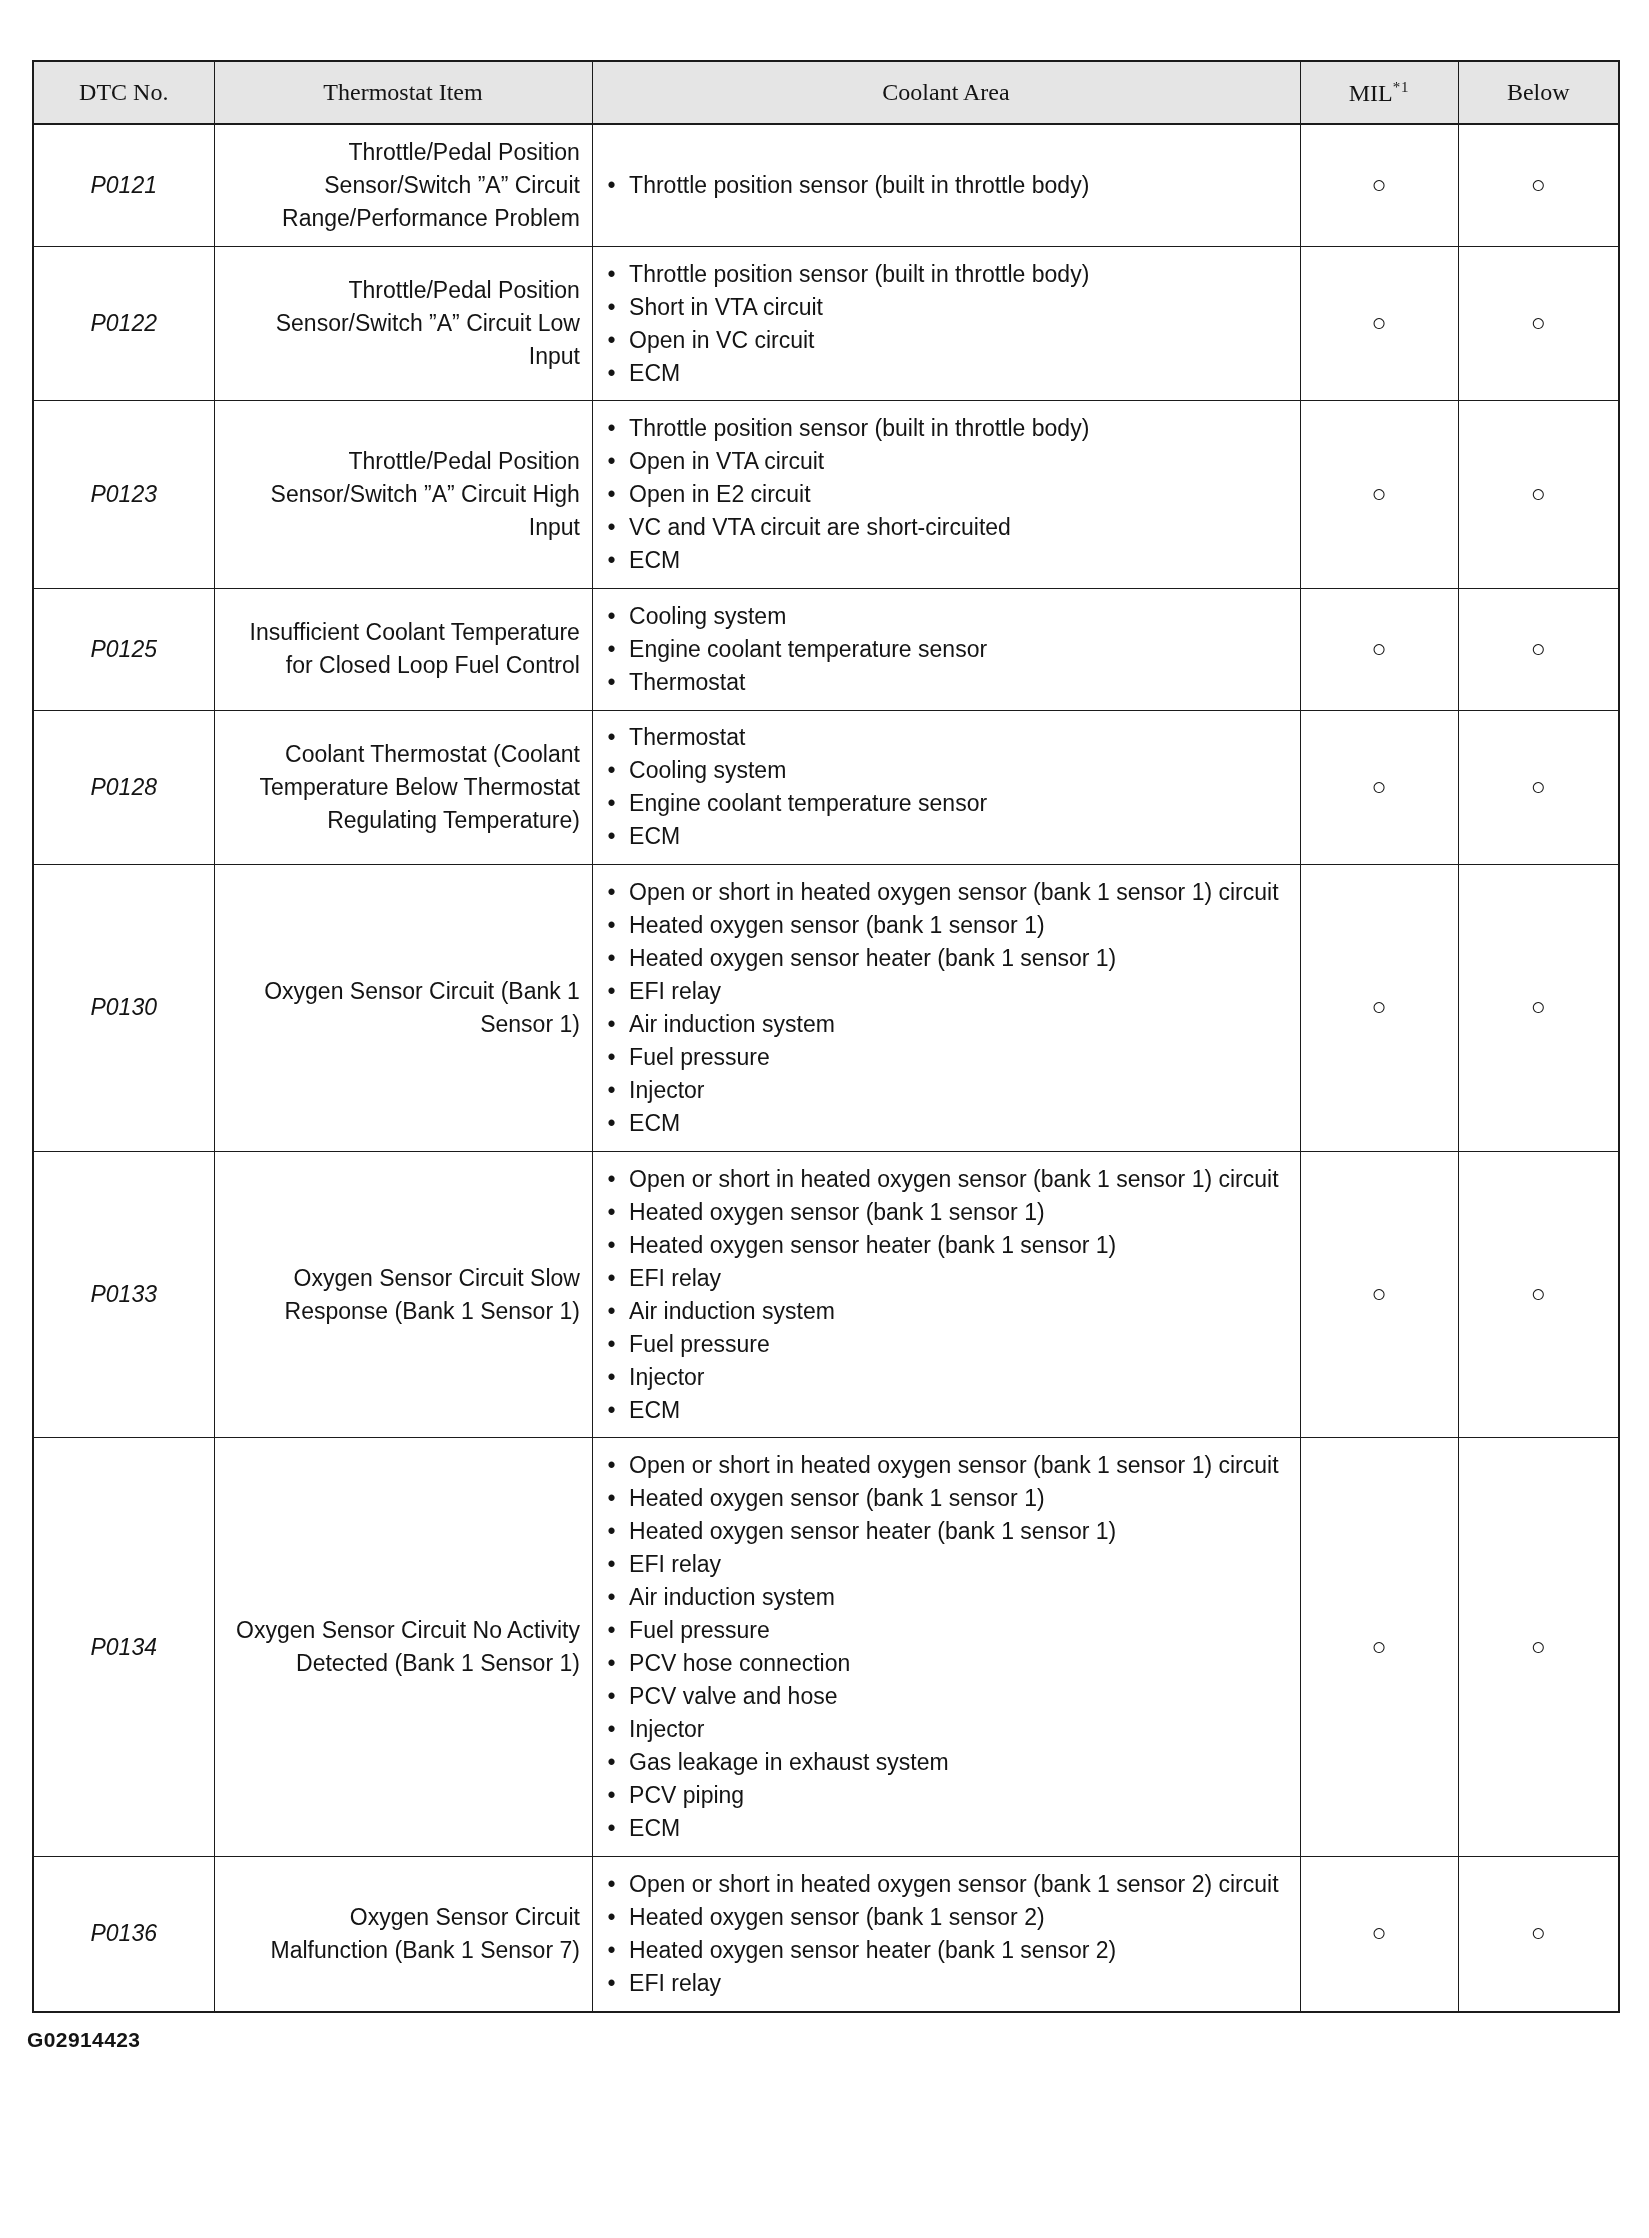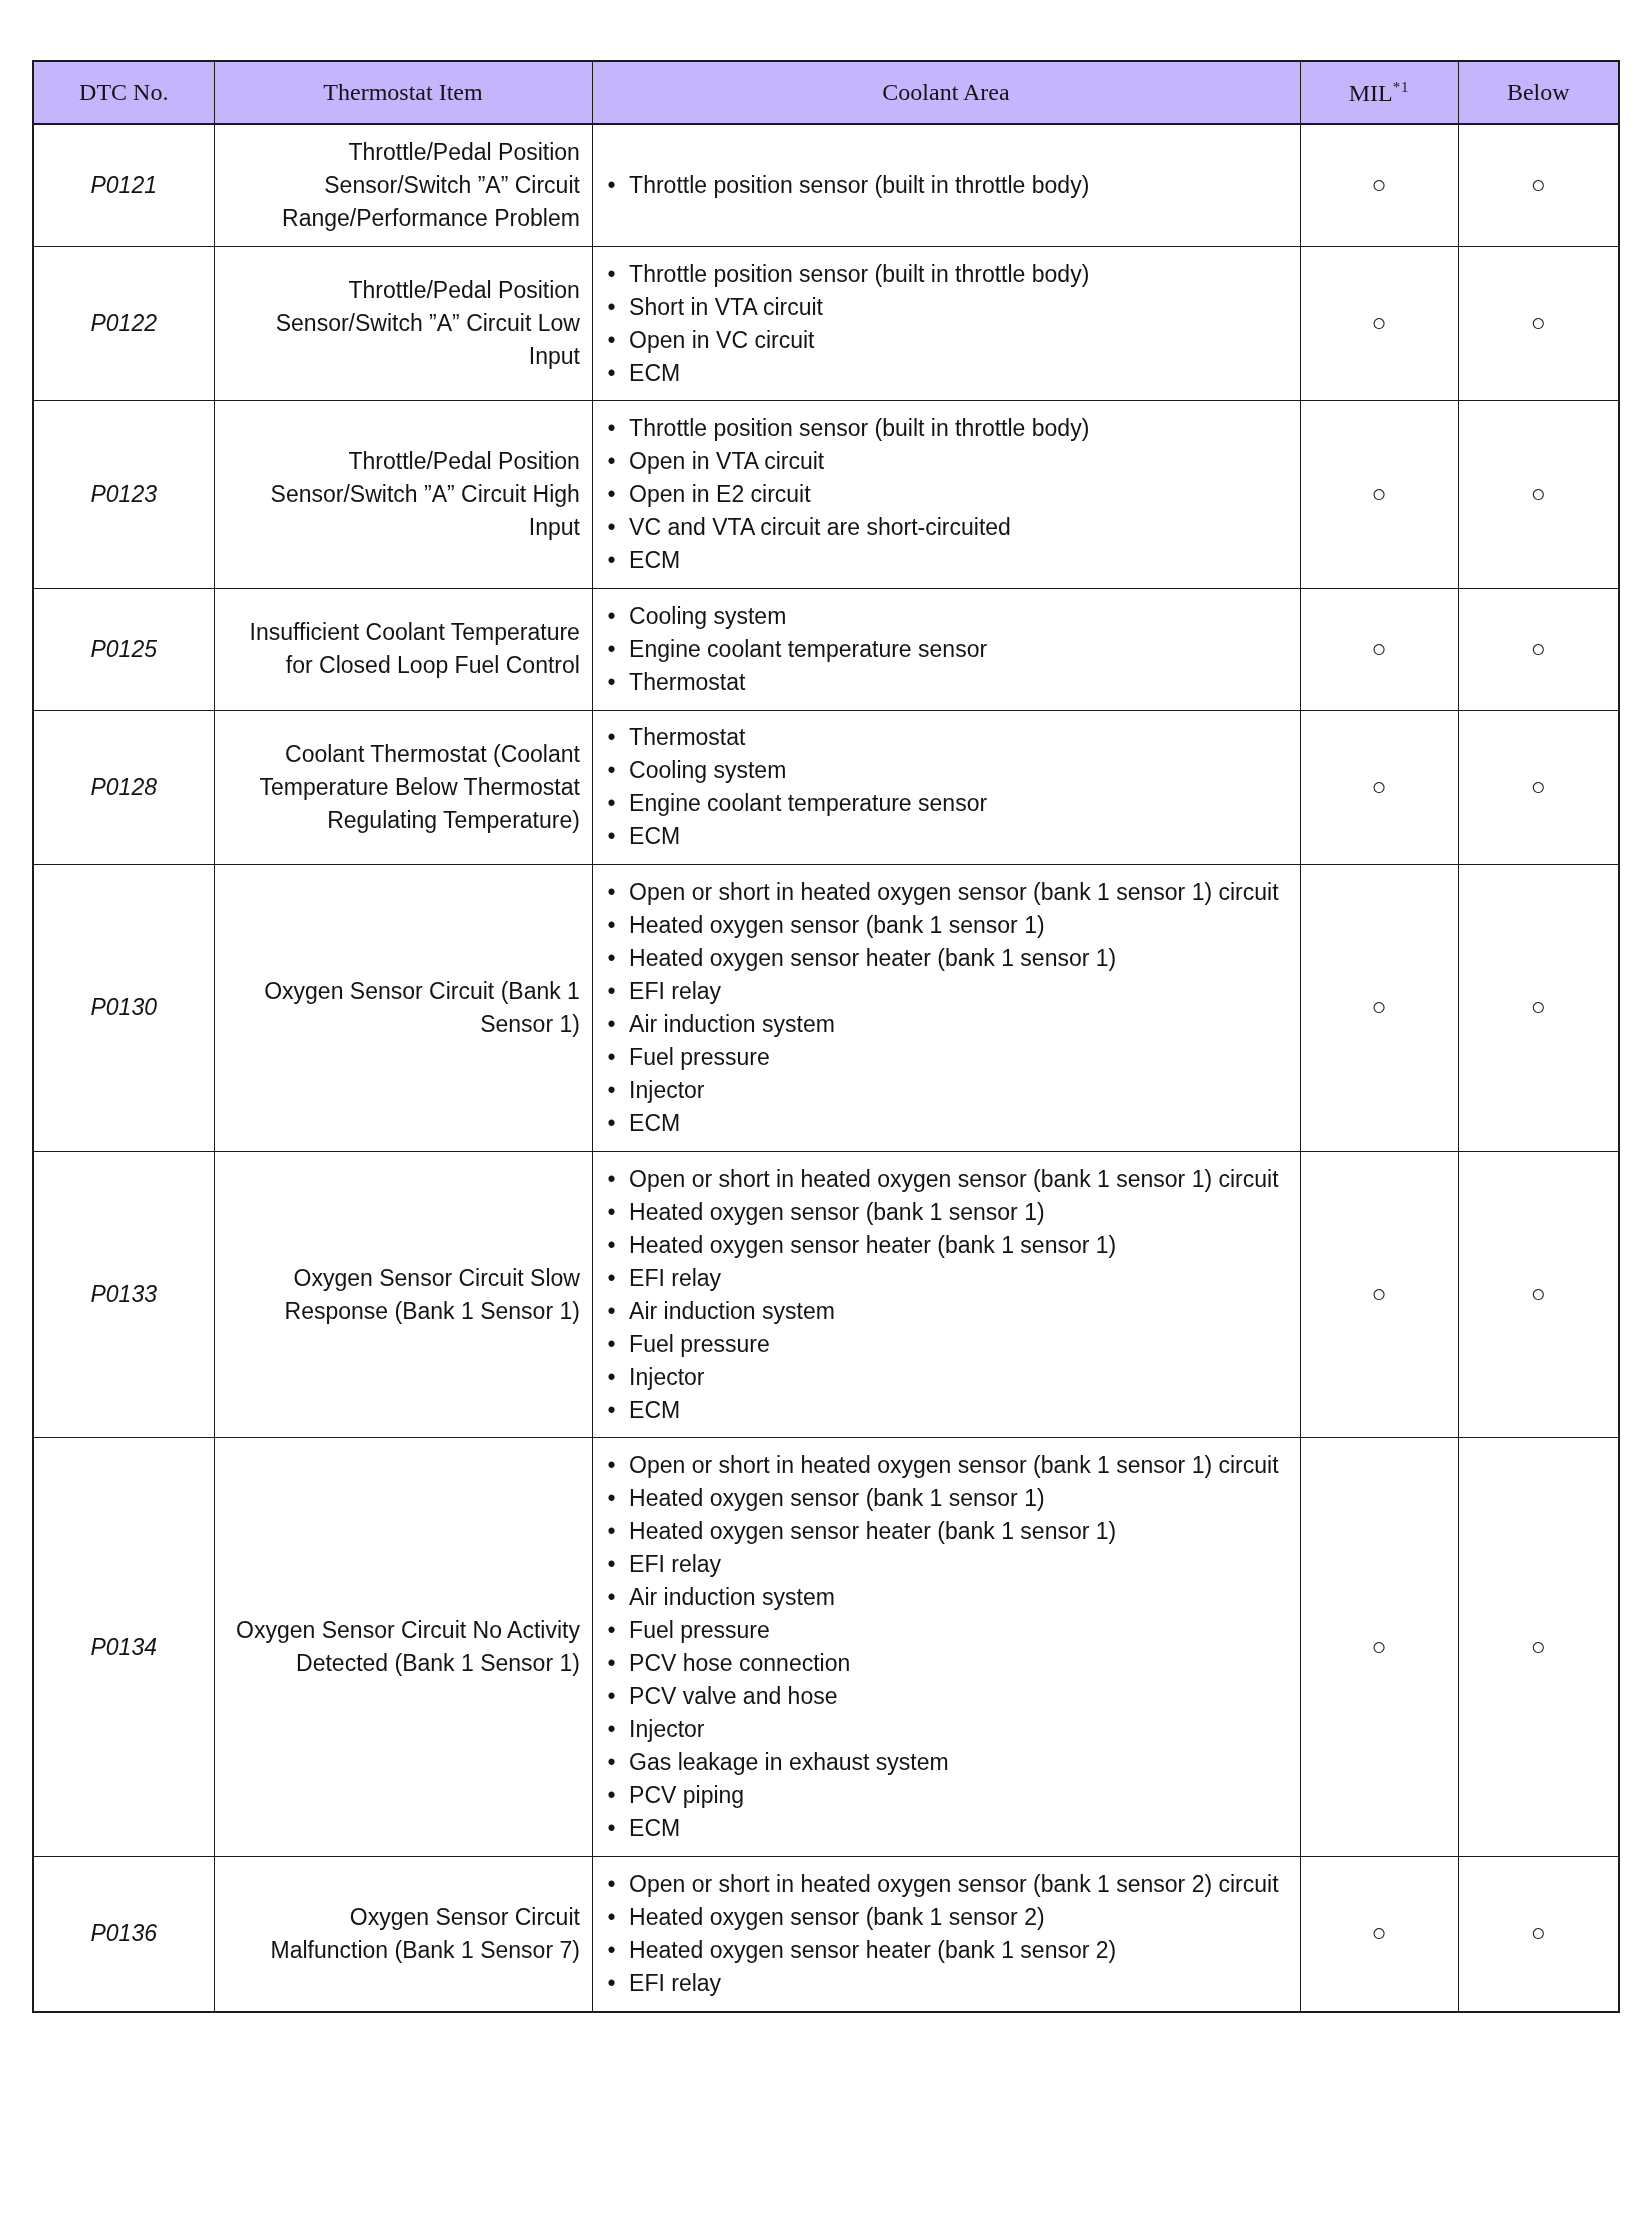--- a/index.html
+++ b/index.html
@@ -28,21 +28,21 @@
     box-sizing: border-box;
   }
   .dtc-table thead th {
     font-family: "Liberation Serif", serif;
     font-weight: 400;
     font-size: 24px;
     text-align: center;
     vertical-align: middle;
     padding: 16.6px 6.6px;
     border-bottom: 2.5px solid #1b1b1b;
-    background: #c4b5fd;
+    background: #e5e5e5;
   }
   .dtc-table thead sup {
     font-size: 0.62em;
     vertical-align: super;
     letter-spacing: 0.8px;
   }
   .dtc-table td {
     font-size: 23px;
     line-height: 33px;
     vertical-align: middle;
@@ -333,15 +333,16 @@
     <td class="cell-mil">
       <span class="indicator">○</span>
     </td>
     <td class="cell-memory">
       <span class="indicator">○</span>
     </td>
   </tr>
 </tbody>
   </table>
 
+  <div class="figure-code">G02914423</div>
 
 </div>
 
 
 </body></html>

